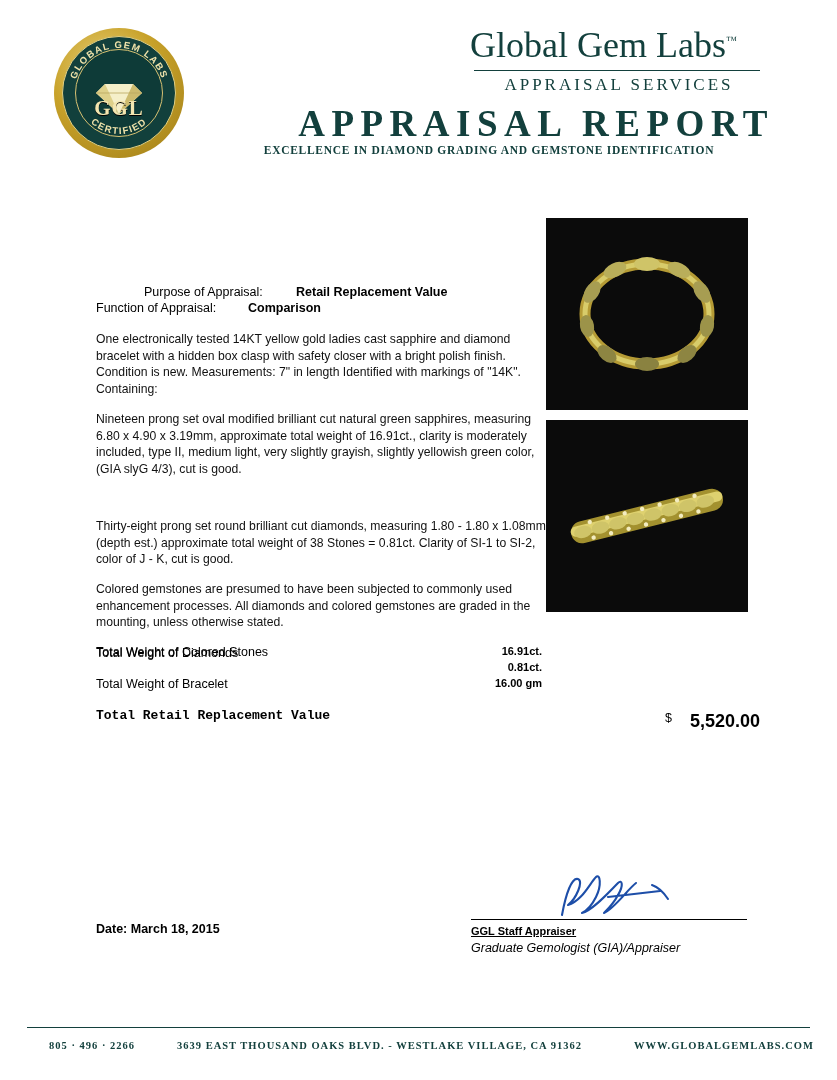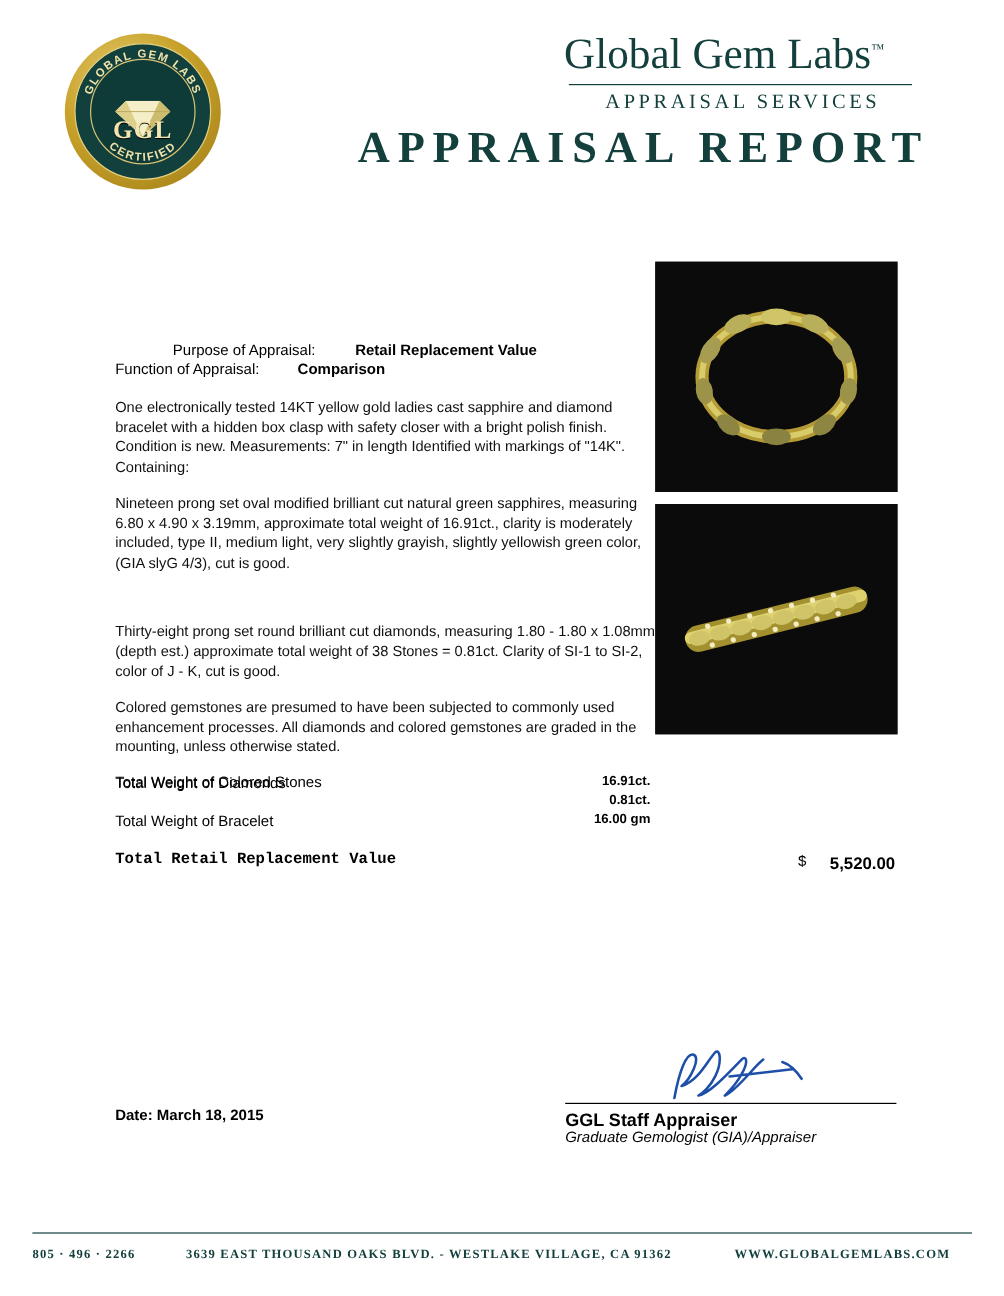--- a/index.html
+++ b/index.html
@@ -184,42 +184,43 @@
   }
   #grand-currency {
     position: absolute;
     left: 665px; top: 711px;
     font-size: 12.5px;
   }
   #grand-value {
     position: absolute;
     left: 690px; top: 711px;
     width: 56px;
-    text-align: right;
-    font-size: 14px;
+    text-align: center;
+    font-size: 18px;
     font-weight: bold;
   }
 
   
   #sig-line {
     position: absolute;
     left: 471px; top: 919px;
     width: 276px; height: 1px;
     background: #000;
   }
   #sig-mark {
     position: absolute;
     left: 556px; top: 871px;
     width: 120px; height: 52px;
   }
   #sig-title {
     position: absolute;
     left: 471px; top: 925px;
-    font-size: 15px;
-    font-weight: bold;
+    font-size: 11px;
+    font-weight: bold;
+    text-decoration: underline;
   }
   #sig-sub {
     position: absolute;
     left: 471px; top: 941px;
     font-size: 12.5px;
     font-style: italic;
   }
   #date-line {
     position: absolute;
     left: 96px; top: 922px;
@@ -236,20 +237,21 @@
   }
   .footer-text {
     position: absolute;
     top: 1040px;
     font-family: "Liberation Serif", serif;
     font-size: 10.5px;
     font-weight: bold;
     letter-spacing: 1px;
     color: #13403d;
     white-space: nowrap;
+    margin-left: 22px;
   }
   #footer-phone { left: 27px; }
   #footer-addr  { left: 155px; }
   #footer-web   { left: 612px; }
 </style>
 </head>
 <body>
 
 <div id="header">
 
@@ -275,20 +277,21 @@
     </svg>
 
     <div id="logo-ggl">GGL</div>
   </div>
 
   <div id="brand-title"><span>Global Gem Labs</span><span id="brand-tm">™</span></div>
   <div id="brand-rule"></div>
   <div id="brand-sub">APPRAISAL SERVICES</div>
 
   <div id="report-title">APPRAISAL REPORT</div>
+  <div id="report-tagline">EXCELLENCE IN DIAMOND GRADING AND GEMSTONE IDENTIFICATION</div>
 </div>
 
 <div class="field-row" style="left:96px; top:285px;margin-left:48px;">
   <span class="field-label">Purpose of Appraisal:</span><span class="field-value">Retail Replacement Value</span>
 </div>
 <div class="field-row" style="left:96px; top:301px;">
   <span class="field-label">Function of Appraisal:</span><span class="field-value">Comparison</span>
 </div>
 
 <div class="para" style="top:331px;">One electronically tested 14KT yellow gold ladies cast sapphire and diamond bracelet with a hidden box clasp with safety closer with a bright polish finish. Condition is new.  Measurements: 7" in length Identified with markings of "14K".  Containing:</div>

